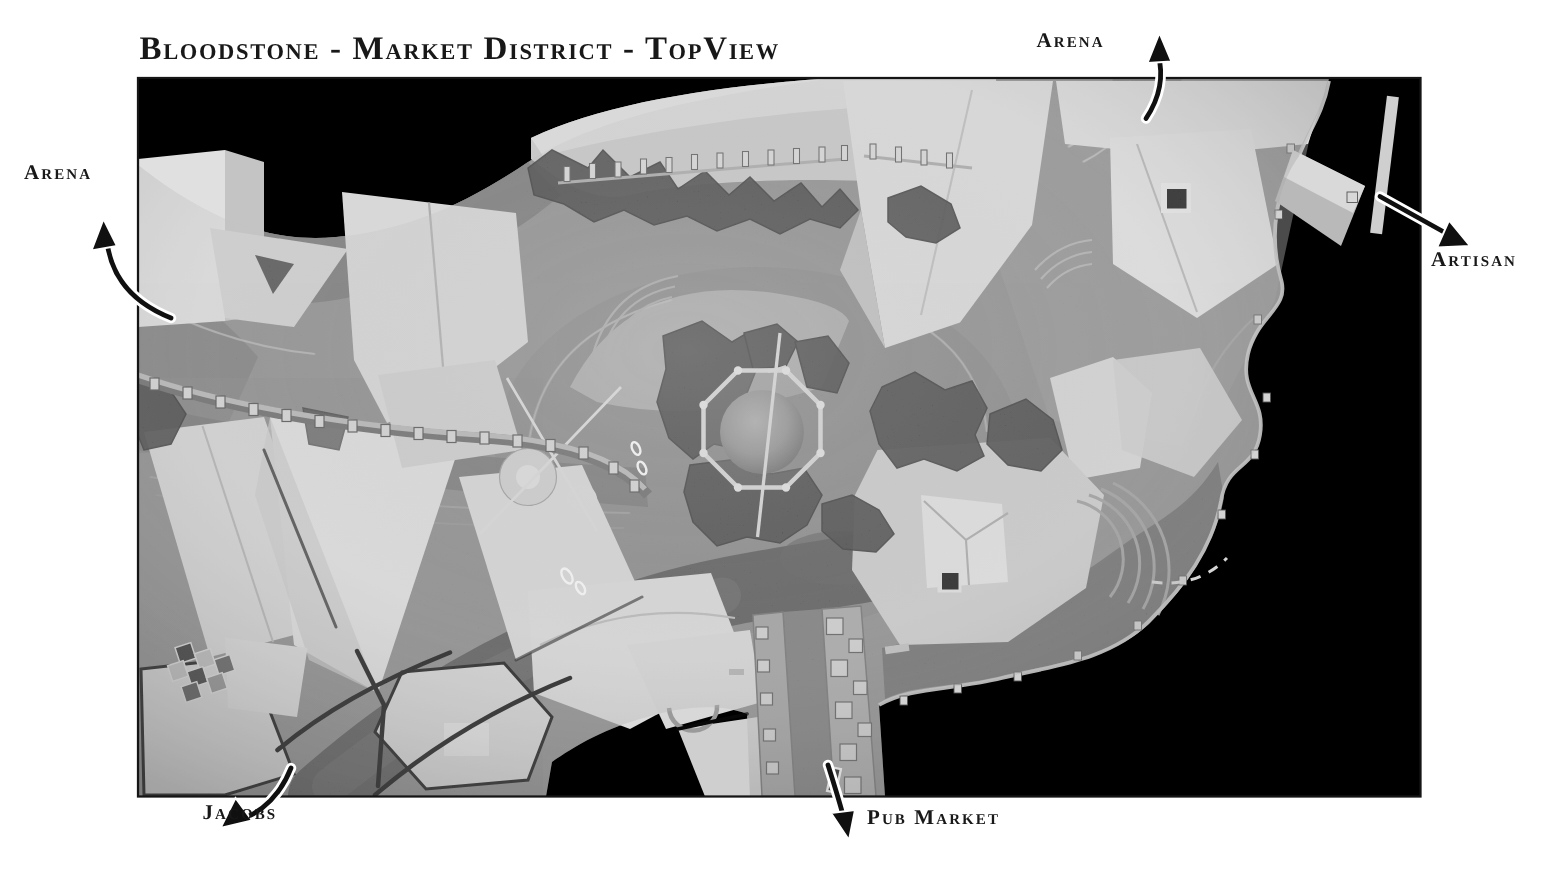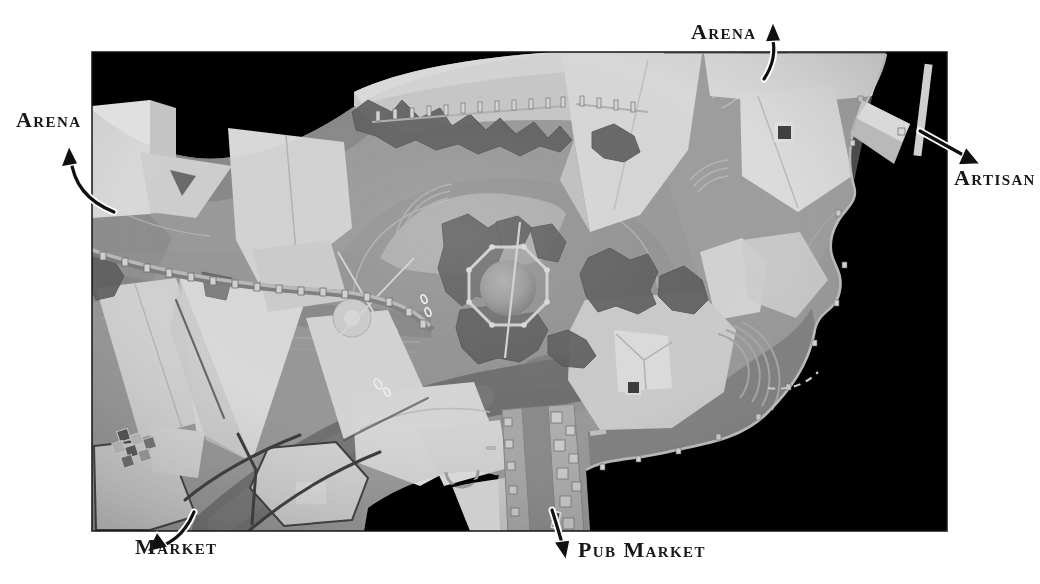--- a/index.html
+++ b/index.html
@@ -7,21 +7,21 @@
     width:1040px;height:584px;position:relative;overflow:hidden;
     background:#ffffff;
     font-family:"Liberation Serif", serif;
   }
   .stage{position:absolute;left:0;top:0;width:1040px;height:584px;}
   svg.map{position:absolute;left:0;top:0;}
   .label{
     position:absolute;
     font-variant:small-caps;
     font-weight:600;
-    font-size:22px;
+    font-size:14px;
     letter-spacing:1.4px;
     color:#181818;
     white-space:nowrap;
     line-height:1;
     user-select:none;
   }
   .title{font-size:22px;letter-spacing:1.1px;}
 </style>
 </head>
 <body>
@@ -341,18 +341,19 @@
         <polygon points="147,552 168,547 157,532" fill="#101010" stroke="#ffffff" stroke-width="1.3"></polygon>
       </g>
       <g>
         <path d="M 552,510 Q 559,532 563,547" stroke="#ffffff" stroke-width="7"></path>
         <path d="M 552,510 Q 559,532 563,547" stroke="#101010" stroke-width="3.2"></path>
         <polygon points="566,560 554,542 570,540" fill="#101010" stroke="#ffffff" stroke-width="1.3"></polygon>
       </g>
     </g>
   </svg>
 
+  <div class="label title" style="left:93px; top:21px;">Bloodstone - Market District - TopView</div>
   <div class="label" style="left:691px; top:21px;">Arena</div>
   <div class="label" style="left:16px; top:109px;">Arena</div>
   <div class="label" style="left:954px; top:167px;text-align:right;">Artisan</div>
-  <div class="label" style="left:135px; top:536px;">Market</div>
+  <div class="label" style="left:135px; top:536px;">Jacobs</div>
   <div class="label" style="left:578px; top:539px;">Pub Market</div>
 </div>
 
 </body></html>

